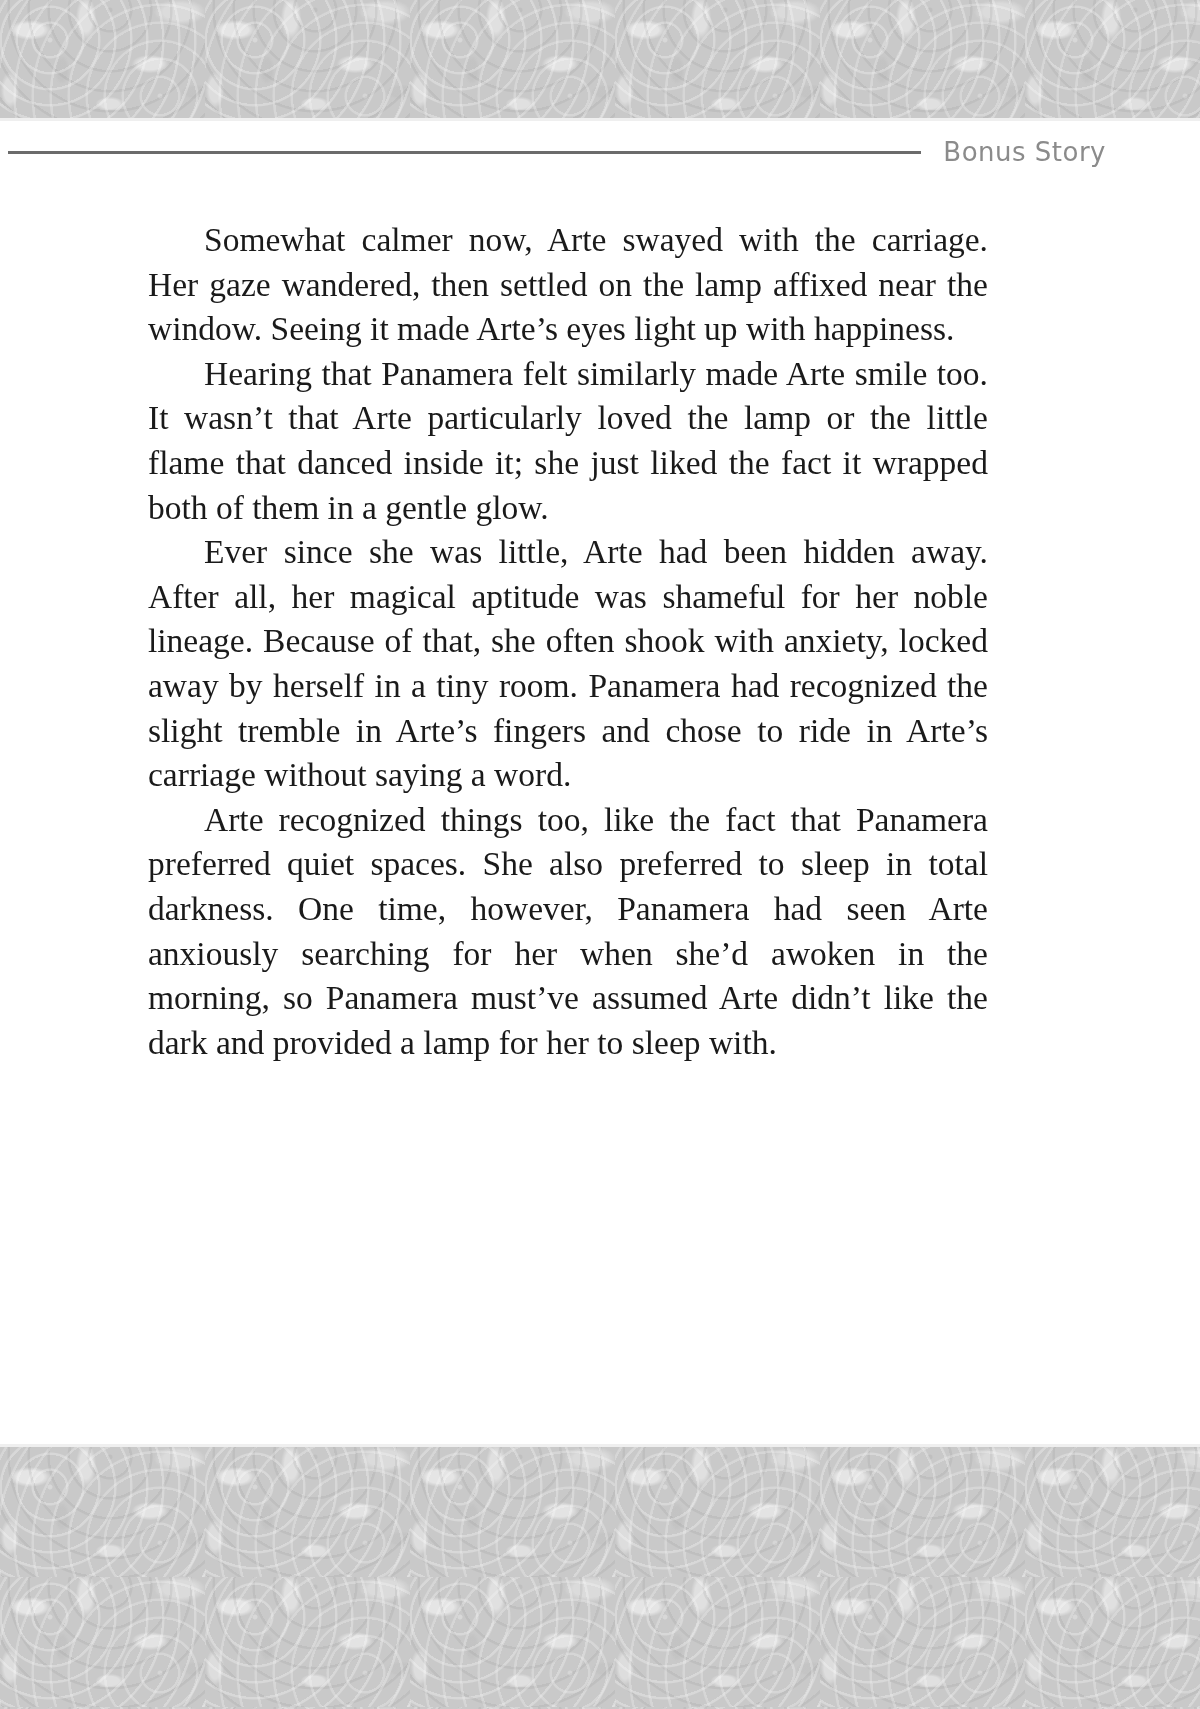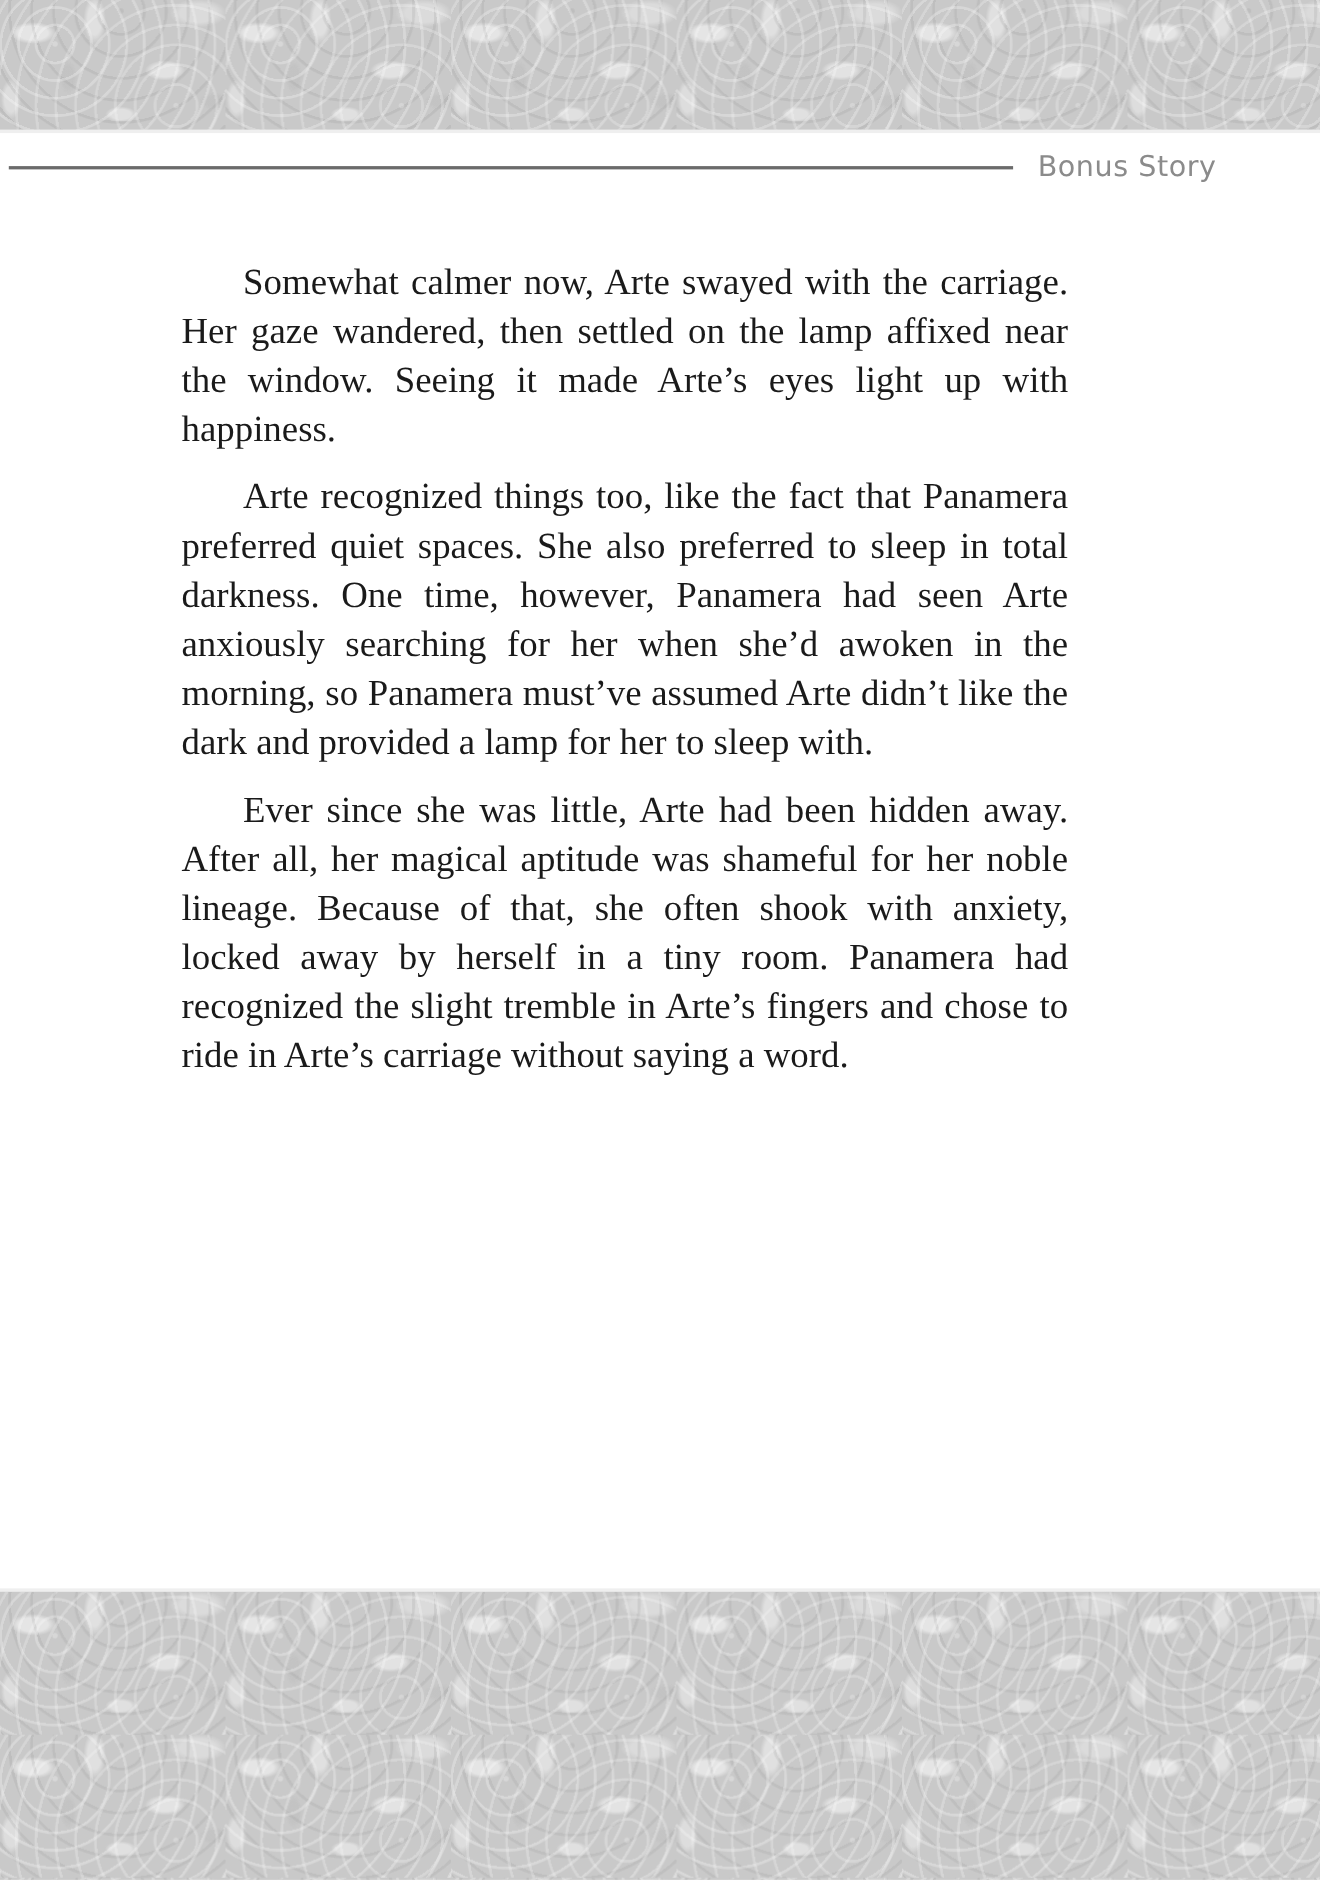--- a/index.html
+++ b/index.html
@@ -94,21 +94,21 @@
   }
 
   
   .body-block {
     position: absolute;
     left: 148px;
     top: 218px;
     width: 840px;
   }
   .para {
-    margin: 17px;
+    margin: 0;
     font-size: 33.5px;
     line-height: 44.6px;
     color: #1a1a1a;
     text-align: justify;
     text-indent: 56px;
     hyphens: none;
     -webkit-hyphens: none;
   }
   .para.last-left { text-align-last: left; }
 </style>
@@ -123,22 +123,23 @@
   </div>
   <div class="band-edge" style="top:118px;"></div>
 
   <div class="running-head">
     <div class="head-rule"></div>
     <div class="head-label">Bonus Story</div>
   </div>
 
   <div class="body-block">
     <p class="para last-left">Somewhat calmer now, Arte swayed with the carriage. Her gaze wandered, then settled on the lamp affixed near the window. Seeing it made Arte’s eyes light up with happiness.</p>
+    <p class="para last-left">Hearing that Panamera felt similarly made Arte smile too. It wasn’t that Arte particularly loved the lamp or the little flame that danced inside it; she just liked the fact it wrapped both of them in a gentle glow.</p>
+    <p class="para last-left">Ever since she was little, Arte had been hidden away. After all, her magical aptitude was shameful for her noble lineage. Because of that, she often shook with anxiety, locked away by herself in a tiny room. Panamera had recognized the slight tremble in Arte’s fingers and chose to ride in Arte’s carriage without saying a word.</p>
     <p class="para last-left">Arte recognized things too, like the fact that Panamera preferred quiet spaces. She also preferred to sleep in total darkness. One time, however, Panamera had seen Arte anxiously searching for her when she’d awoken in the morning, so Panamera must’ve assumed Arte didn’t like the dark and provided a lamp for her to sleep with.</p>
-    <p class="para last-left">Ever since she was little, Arte had been hidden away. After all, her magical aptitude was shameful for her noble lineage. Because of that, she often shook with anxiety, locked away by herself in a tiny room. Panamera had recognized the slight tremble in Arte’s fingers and chose to ride in Arte’s carriage without saying a word.</p>
   </div>
 
   <div class="band-edge" style="bottom:262px;"></div>
   <div class="ornament-band bottom">
     <div class="damask"></div>
     <div class="damask swirls"></div>
   </div>
 
 </div>
 

